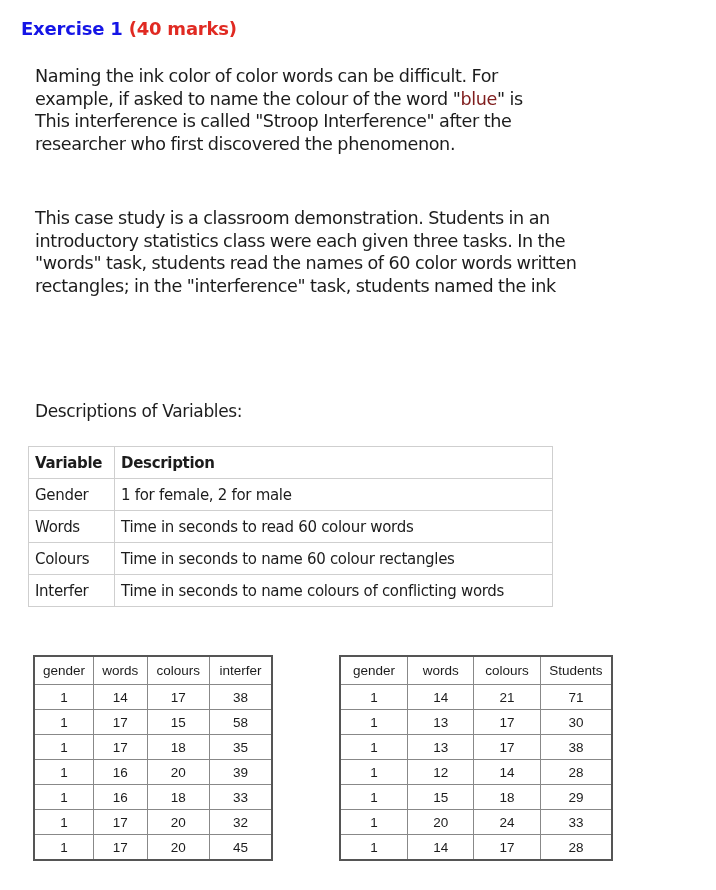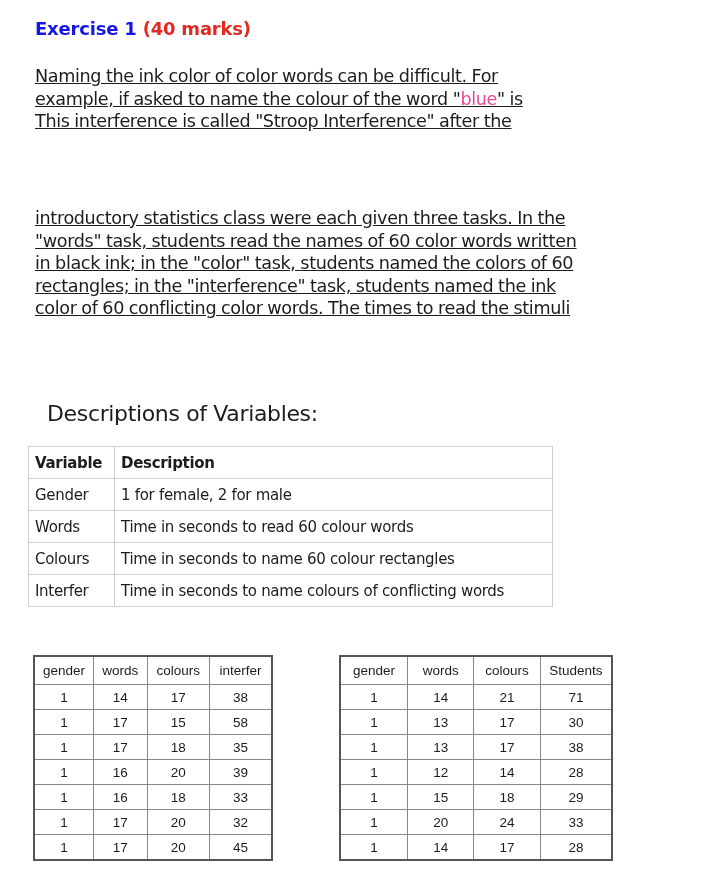--- a/index.html
+++ b/index.html
@@ -1,28 +1,28 @@
 <!DOCTYPE html>
 <html><head>
 <meta charset="utf-8">
 <style>
   html, body { margin: 0; padding: 0; background: #ffffff; }
   body { width: 716px; height: 890px; position: relative; overflow: hidden;
          font-family: "DejaVu Sans", sans-serif; color: #1c1c1c; }
-  .title { position: absolute; left: 35px; top: 18px; font-size: 18px; font-weight: bold;
+  .title { position: absolute; left: 21px; top: 18px; font-size: 18px; font-weight: bold;
            letter-spacing: -0.2px; }
   .title .ex { color: #1515e6; }
   .title .marks { color: #e02a22; }
   .para { position: absolute; left: 35px; width: 660px; font-size: 17.6px; line-height: 22.6px;
           letter-spacing: -0.35px; word-spacing: -0.5px; }
-  .para .line { display: block; white-space: nowrap; text-decoration: underline; }
-  .red { color: #ec4899; }
+  .para .line { display: block; white-space: nowrap; }
+  .red { color: #7f1d1d; }
   #p1 { top: 65px; }
   #p2 { top: 207px; }
-  .subhead { position: absolute; left: 35px; top: 401px; font-size: 22px; letter-spacing: -0.35px; margin-left: 12px; }
+  .subhead { position: absolute; left: 35px; top: 401px; font-size: 17px; letter-spacing: -0.35px; }
 
   table { border-collapse: collapse; position: absolute; }
   .vartable { left: 28px; top: 446px; width: 525px; font-size: 15px; letter-spacing: -0.3px; padding-left: 28px; }
   .vartable td, .vartable th { border: 1.5px solid #cfcfcf; height: 31px; padding: 0 6px;
                                text-align: left; white-space: nowrap; }
   .vartable th { font-weight: bold; }
   .vartable th.desc { text-align: left; }
   .vartable td.v { width: 73px; }
 
   .datatable { top: 655px; font-family: "Liberation Sans", sans-serif; font-size: 13.5px;
@@ -43,28 +43,28 @@
 
 <div class="title">
   <span class="ex">Exercise 1</span>
   <span class="marks">(40 marks)</span>
 </div>
 
 <div class="para" id="p1">
   <span class="line">Naming the ink color of color words can be difficult.  For</span>
   <span class="line"><span>example, if asked to name the colour of the word "</span><span class="red">blue</span><span>" is</span></span>
   <span class="line">This interference is called "Stroop Interference" after the</span>
+  <span class="line">researcher who first discovered the phenomenon.</span>
 </div>
 
 <div class="para" id="p2">
+  <span class="line">This case study is a classroom demonstration.  Students in an</span>
   <span class="line">introductory statistics class were each given three tasks.  In the</span>
   <span class="line">"words" task, students read the names of 60 color words written</span>
-  <span class="line">in black ink; in the "color" task, students named the colors of 60</span>
   <span class="line">rectangles; in the "interference" task, students named the ink</span>
-  <span class="line">color of 60 conflicting color words.  The times to read the stimuli</span>
 </div>
 
 <div class="subhead">Descriptions of Variables:</div>
 
 <table class="vartable">
   <tbody>
       <tr>
     <th>Variable</th>
     <th class="desc">Description</th>
   </tr>

